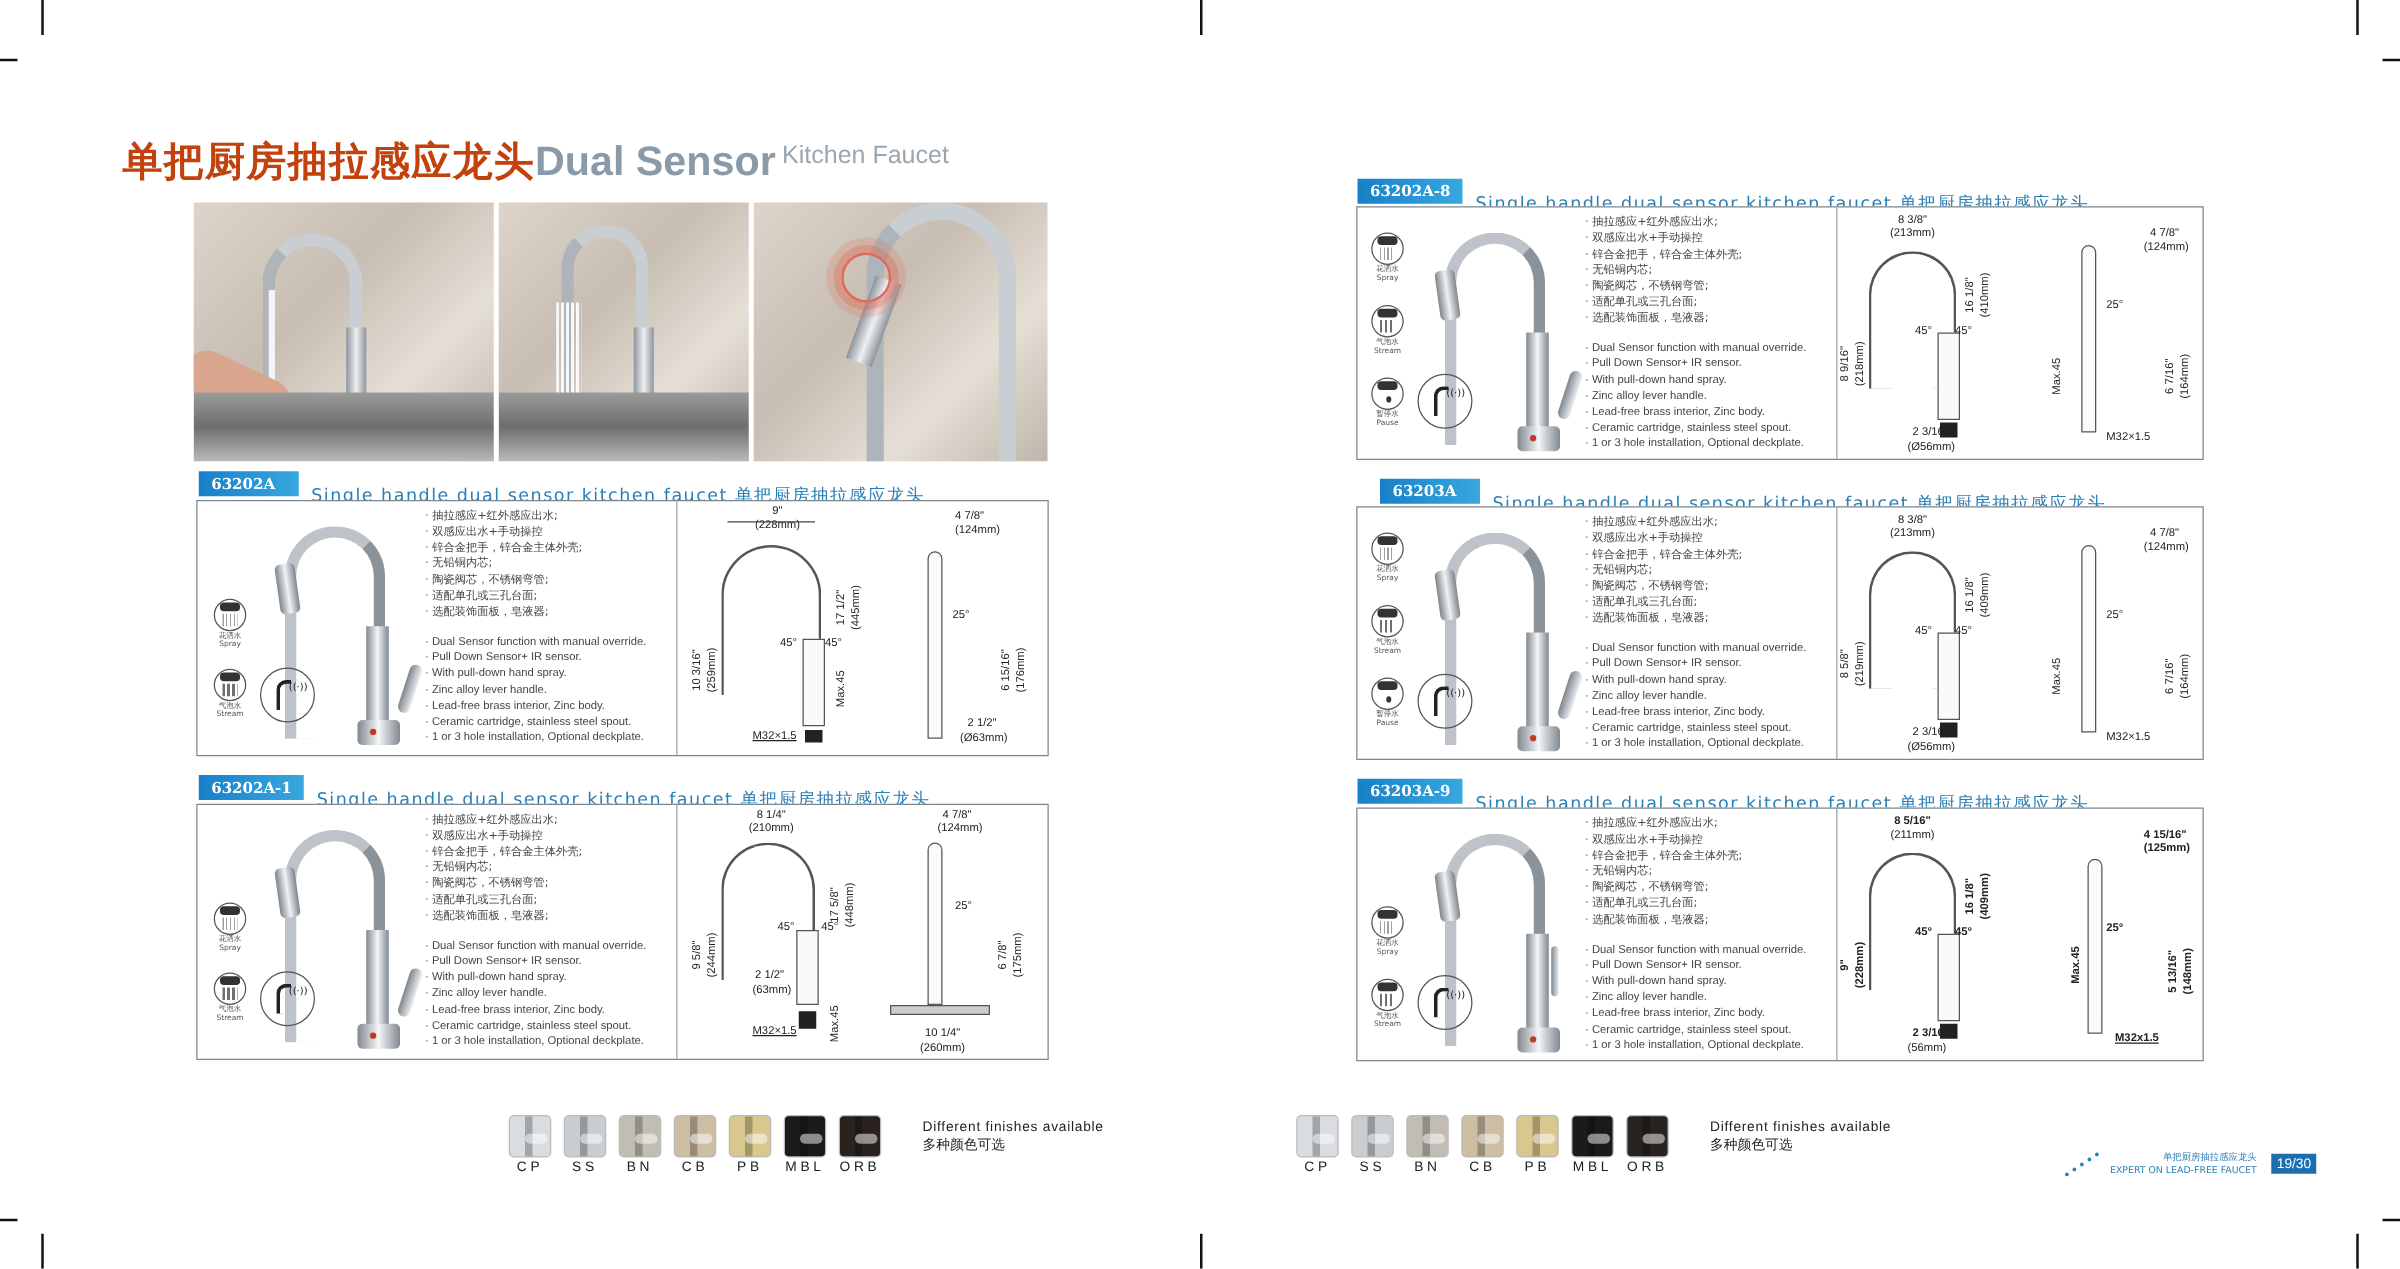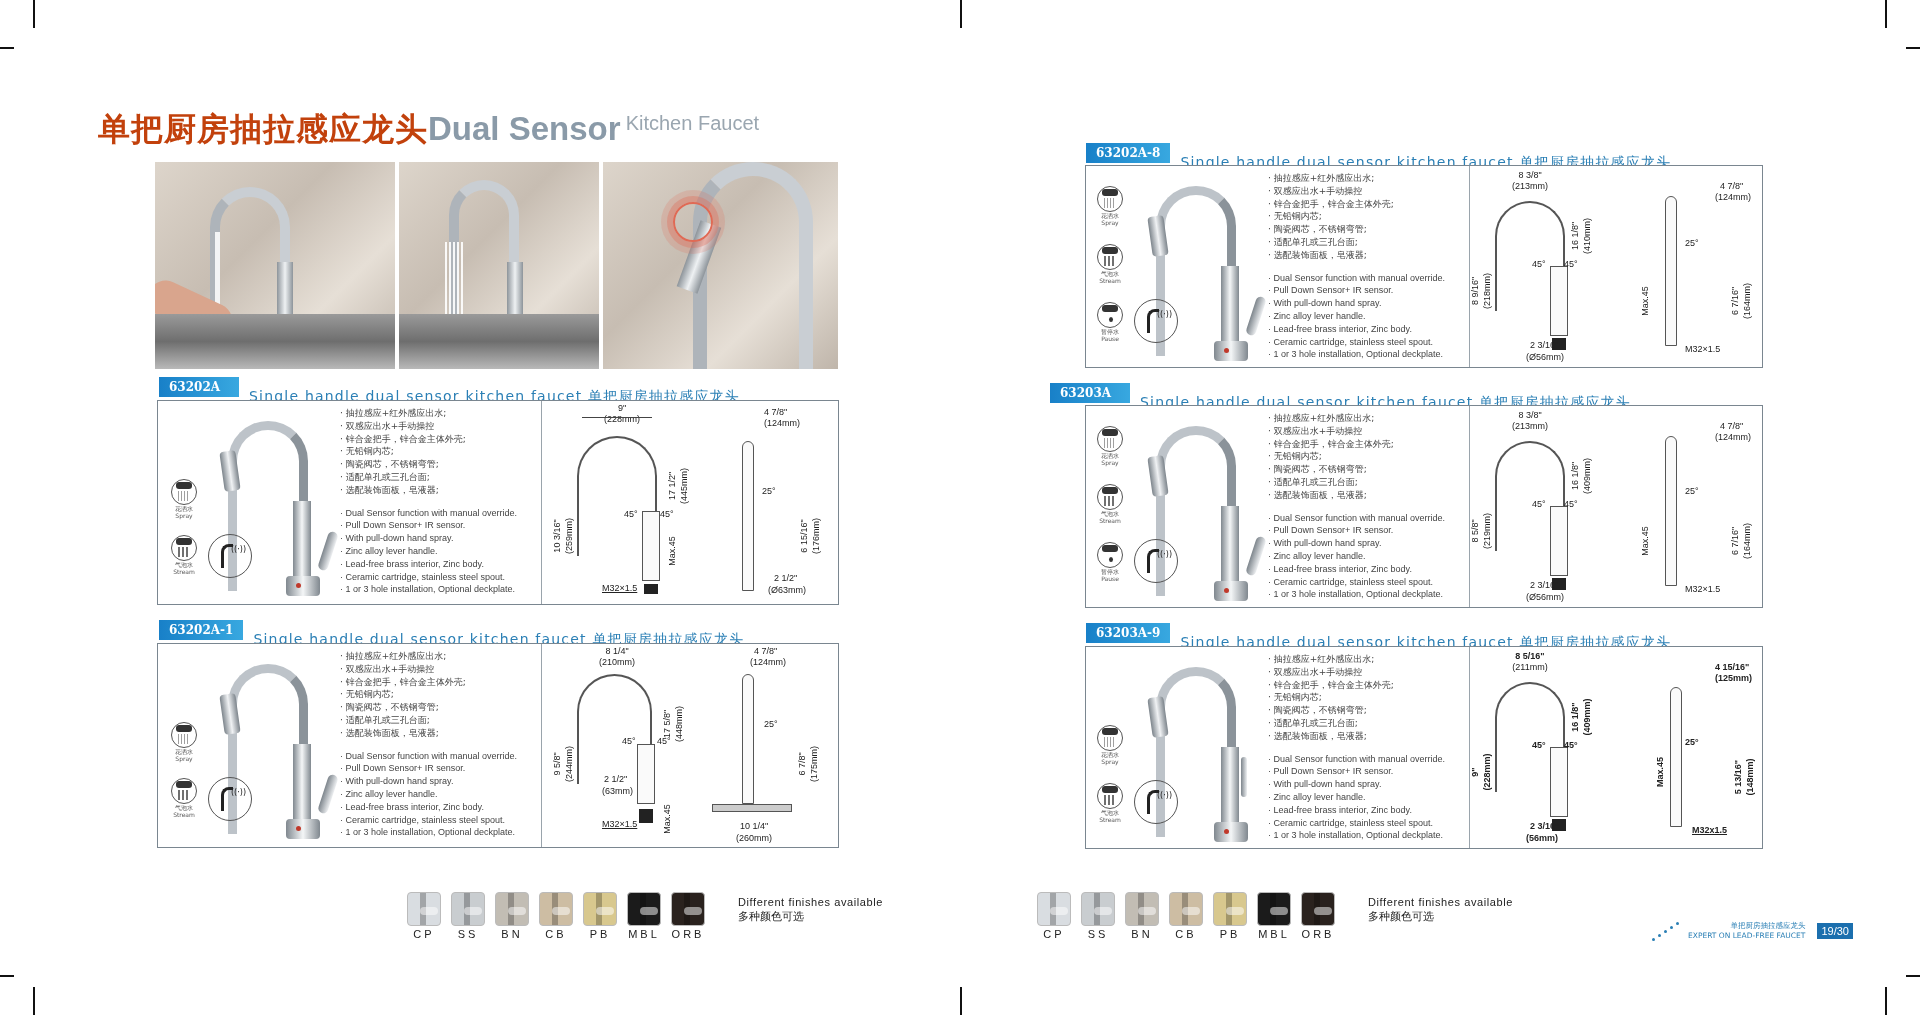--- a/index.html
+++ b/index.html
@@ -345,21 +345,21 @@
     <div class="dim" style="left:245px;top:26px;">(124mm)</div>
     <div class="sketch-stem" style="left:195px;top:30px;width:12px;height:150px;border-radius:6px 6px 0 0;"></div>
     <div class="dim" style="left:215px;top:72px;">25°</div>
     <div class="dim v" style="left:155px;top:130px;width:40px;">Max.45</div>
     <div class="dim v" style="left:240px;top:130px;width:50px;">6 7/16"</div>
     <div class="dim v" style="left:252px;top:130px;width:50px;">(164mm)</div>
     <div class="dim" style="left:215px;top:178px;">M32×1.5</div>
   </div>
 </div>
 
-<div class="section-head" style="left:1050px;top:383px;">
+<div class="section-head" style="left:1104px;top:383px;">
   <span class="model-badge">63203A</span>
   <span class="section-title">Single handle dual sensor kitchen faucet 单把厨房抽拉感应龙头</span>
 </div>
 <div class="card" style="left:1085px;top:405px;width:678px;height:203px;">
   <div class="faucet" style="left:60px;top:10px;width:130px;height:190px;">
     <div class="arc" style="left:10px;top:10px;width:80px;height:170px;"></div>
     <div class="head" style="left:4px;top:40px;"></div>
     <div class="stem" style="left:75px;top:90px;height:90px;"></div>
     <div class="lever" style="left:105px;top:120px;"></div>
     <div class="base" style="left:68px;top:165px;"></div>
@@ -489,21 +489,21 @@
     <div class="sketch-arc" style="left:25px;top:35px;width:70px;height:110px;"></div>
     <div class="sketch-stem" style="left:80px;top:100px;width:18px;height:70px;"></div>
     <div class="sketch-nut" style="left:82px;top:172px;width:14px;height:12px;"></div>
     <div class="dim v" style="left:80px;top:65px;width:50px;font-weight:bold;">16 1/8"</div>
     <div class="dim v" style="left:92px;top:65px;width:50px;font-weight:bold;">(409mm)</div>
     <div class="dim v" style="left:-25px;top:120px;width:60px;font-weight:bold;">9"</div>
     <div class="dim v" style="left:-13px;top:120px;width:60px;font-weight:bold;">(228mm)</div>
     <div class="dim" style="left:62px;top:93px;font-weight:bold;">45°</div>
     <div class="dim" style="left:94px;top:93px;font-weight:bold;">45°</div>
     <div class="dim" style="left:60px;top:174px;font-weight:bold;">2 3/16"</div>
-    <div class="dim" style="left:56px;top:186px;font-weight:bold;">(56mm)</div>
+    <div class="dim" style="left:56px;top:186px;font-weight:normal;">(56mm)</div>
     <div class="dim" style="left:245px;top:15px;font-weight:bold;">4 15/16"</div>
     <div class="dim" style="left:245px;top:26px;font-weight:bold;">(125mm)</div>
     <div class="sketch-stem" style="left:200px;top:40px;width:12px;height:140px;border-radius:6px 6px 0 0;"></div>
     <div class="dim" style="left:215px;top:90px;font-weight:bold;">25°</div>
     <div class="dim v" style="left:170px;top:120px;width:40px;font-weight:bold;">Max.45</div>
     <div class="dim v" style="left:240px;top:125px;width:55px;font-weight:bold;">5 13/16"</div>
     <div class="dim v" style="left:252px;top:125px;width:55px;font-weight:bold;">(148mm)</div>
     <div class="dim" style="left:222px;top:178px;font-weight:bold;text-decoration:underline;">M32x1.5</div>
   </div>
 </div>

